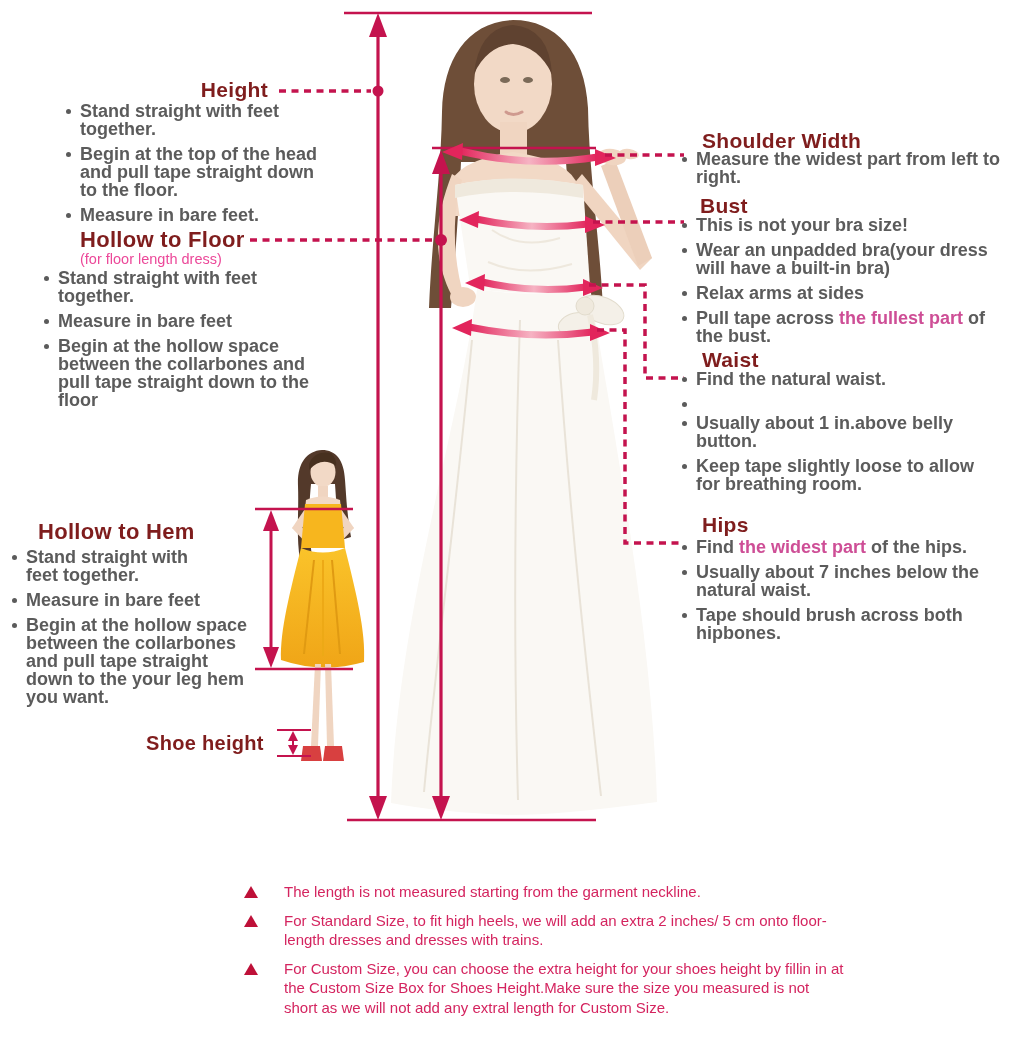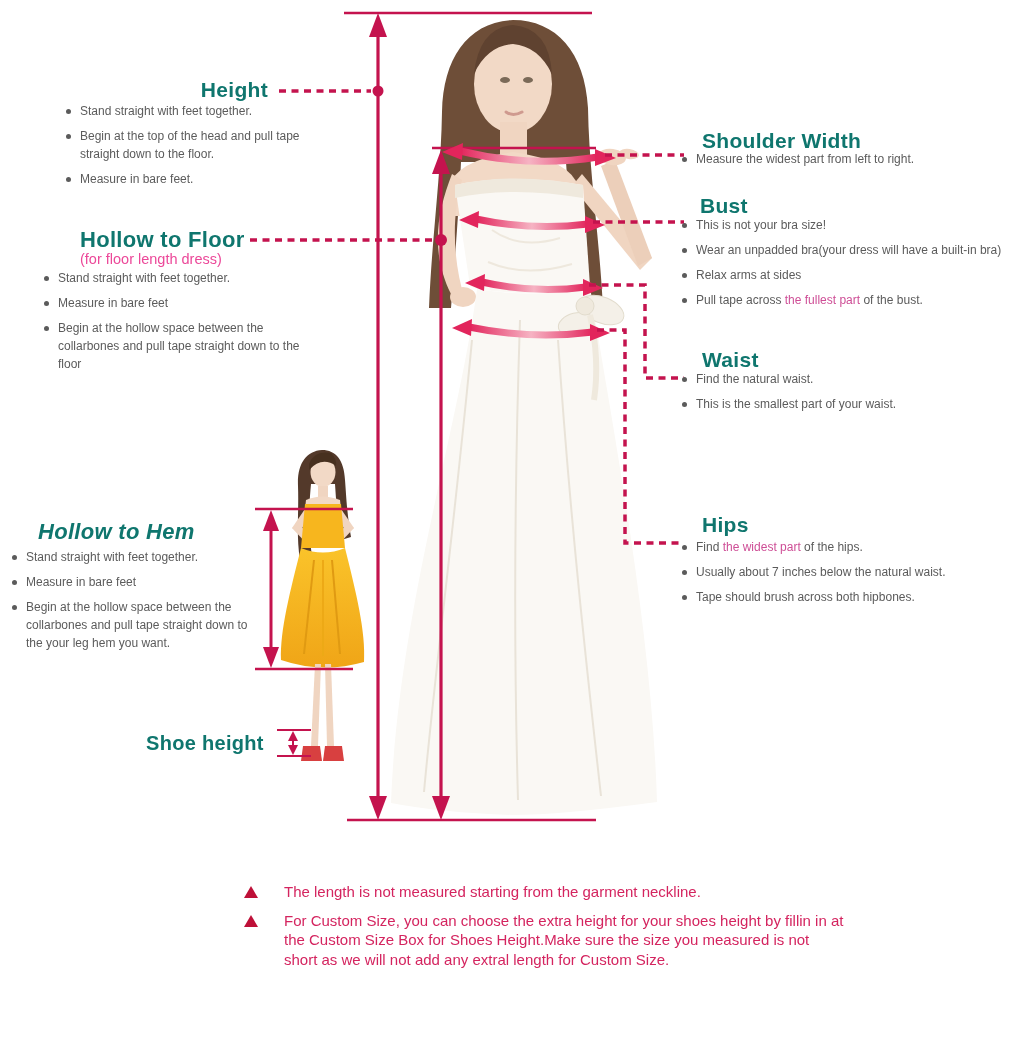--- a/index.html
+++ b/index.html
@@ -2,25 +2,25 @@
 <html><head>
 <meta charset="utf-8">
 <style>
   html,body{margin:0;padding:0;background:#ffffff;}
   .canvas{
     position:relative;width:1015px;height:1039px;background:#ffffff;overflow:hidden;
     font-family:"Liberation Sans", sans-serif;color:#5b5b5b;
   }
   .art{position:absolute;left:0;top:0;z-index:1;}
   .title{
-    position:absolute;z-index:2;margin:0;color:#0f766e;font-weight:bold;
+    position:absolute;z-index:2;margin:0;color:#7f1d1d;font-weight:bold;
     font-size:21px;letter-spacing:.3px;white-space:nowrap;
   }
   .subtitle{position:absolute;z-index:2;color:#ec4899;font-size:14.5px;white-space:nowrap;}
-  .list{position:absolute;z-index:2;font-size:12px;line-height:18px;color:#5b5b5b;}
+  .list{position:absolute;z-index:2;font-size:18px;line-height:18px;color:#5b5b5b;font-weight:bold;}
   .b{display:flex;gap:9px;margin-bottom:7px;}
   .dot{flex:0 0 auto;width:5px;height:5px;border-radius:50%;background:#5b5b5b;margin-top:7px;}
   .bt{display:block;}
   .hl{color:#ce4e96;}
   .notes{position:absolute;z-index:2;left:244px;top:882px;width:600px;font-size:15px;line-height:19.5px;color:#d4245f;}
   .note{display:flex;gap:26px;margin-bottom:9px;}
   .tri{flex:0 0 auto;width:0;height:0;margin-top:4px;
        border-left:7px solid transparent;border-right:7px solid transparent;
        border-bottom:12px solid #be1038;}
 </style>
@@ -185,21 +185,21 @@
     <div class="b">
         <span class="dot"></span>
         <span class="bt">Measure in bare feet</span>
       </div>
     <div class="b">
         <span class="dot"></span>
         <span class="bt">Begin at the hollow space between the collarbones and pull tape straight down to the floor</span>
       </div>
   </div>
 
-  <h2 class="title" style="left:38px;top:519px;font-size:22px;font-style:italic;">Hollow to Hem</h2>
+  <h2 class="title" style="left:38px;top:519px;font-size:22px;">Hollow to Hem</h2>
   <div class="list" style="left:12px;top:548px;width:246px;">
     <div class="b">
         <span class="dot"></span>
         <span class="bt" style="max-width:180px;">Stand straight with feet together.</span>
       </div>
     <div class="b">
         <span class="dot"></span>
         <span class="bt">Measure in bare feet</span>
       </div>
     <div class="b">
@@ -239,21 +239,28 @@
   </div>
 
   <h2 class="title" style="left:702px;top:348px;">Waist</h2>
   <div class="list" style="left:682px;top:370px;width:316px;">
     <div class="b">
         <span class="dot"></span>
         <span class="bt">Find the natural waist.</span>
       </div>
     <div class="b">
         <span class="dot"></span>
-        <span class="bt">This is the smallest part of your waist.</span>
+      </div>
+    <div class="b">
+        <span class="dot"></span>
+        <span class="bt">Usually about 1 in.above belly button.</span>
+      </div>
+    <div class="b">
+        <span class="dot"></span>
+        <span class="bt">Keep tape slightly loose to allow for breathing room.</span>
       </div>
   </div>
 
   <h2 class="title" style="left:702px;top:513px;">Hips</h2>
   <div class="list" style="left:682px;top:538px;width:315px;">
     <div class="b">
         <span class="dot"></span>
         <span class="bt"><span>Find </span><span class="hl">the widest part</span><span> of the hips.</span></span>
       </div>
     <div class="b">
@@ -266,17 +273,21 @@
       </div>
   </div>
 
   <div class="notes">
     <div class="note">
         <span class="tri"></span>
         <span class="nt">The length is not measured starting from the garment neckline.</span>
       </div>
     <div class="note">
         <span class="tri"></span>
+        <span class="nt">For Standard Size, to fit high heels, we will add an extra 2 inches/ 5  cm onto floor-length dresses and dresses with trains.</span>
+      </div>
+    <div class="note">
+        <span class="tri"></span>
         <span class="nt">For Custom Size, you can choose the extra height for your shoes height by fillin in at the Custom Size Box for Shoes Height.Make sure the size you measured is not short as we will not add any extral length for Custom Size.</span>
       </div>
   </div>
 
 </div>
 
 </body></html>

